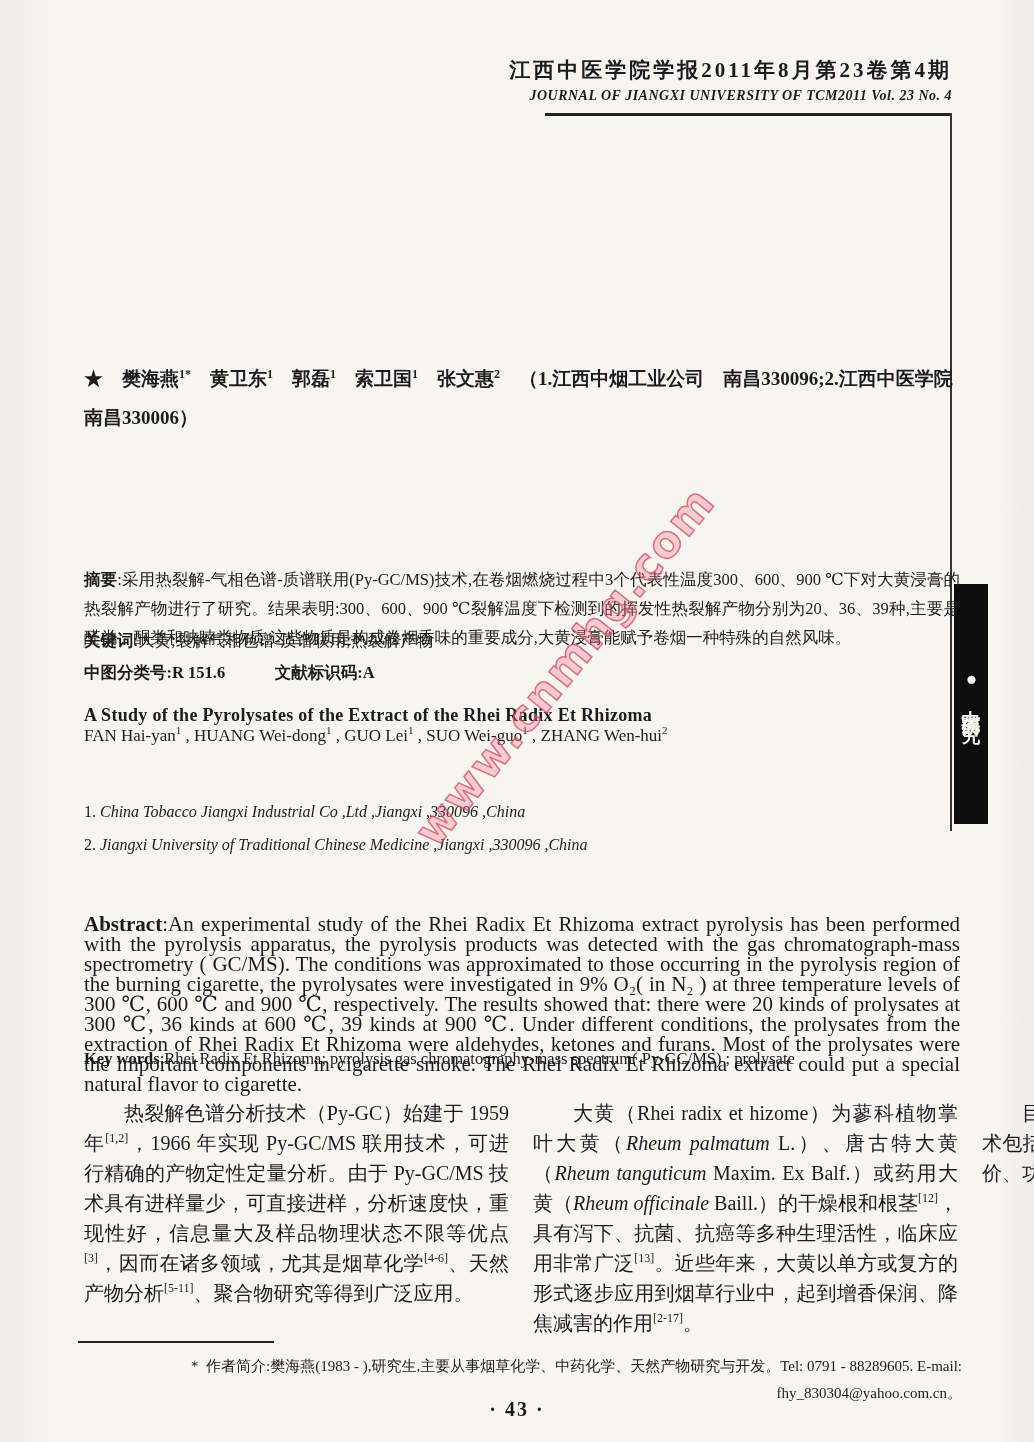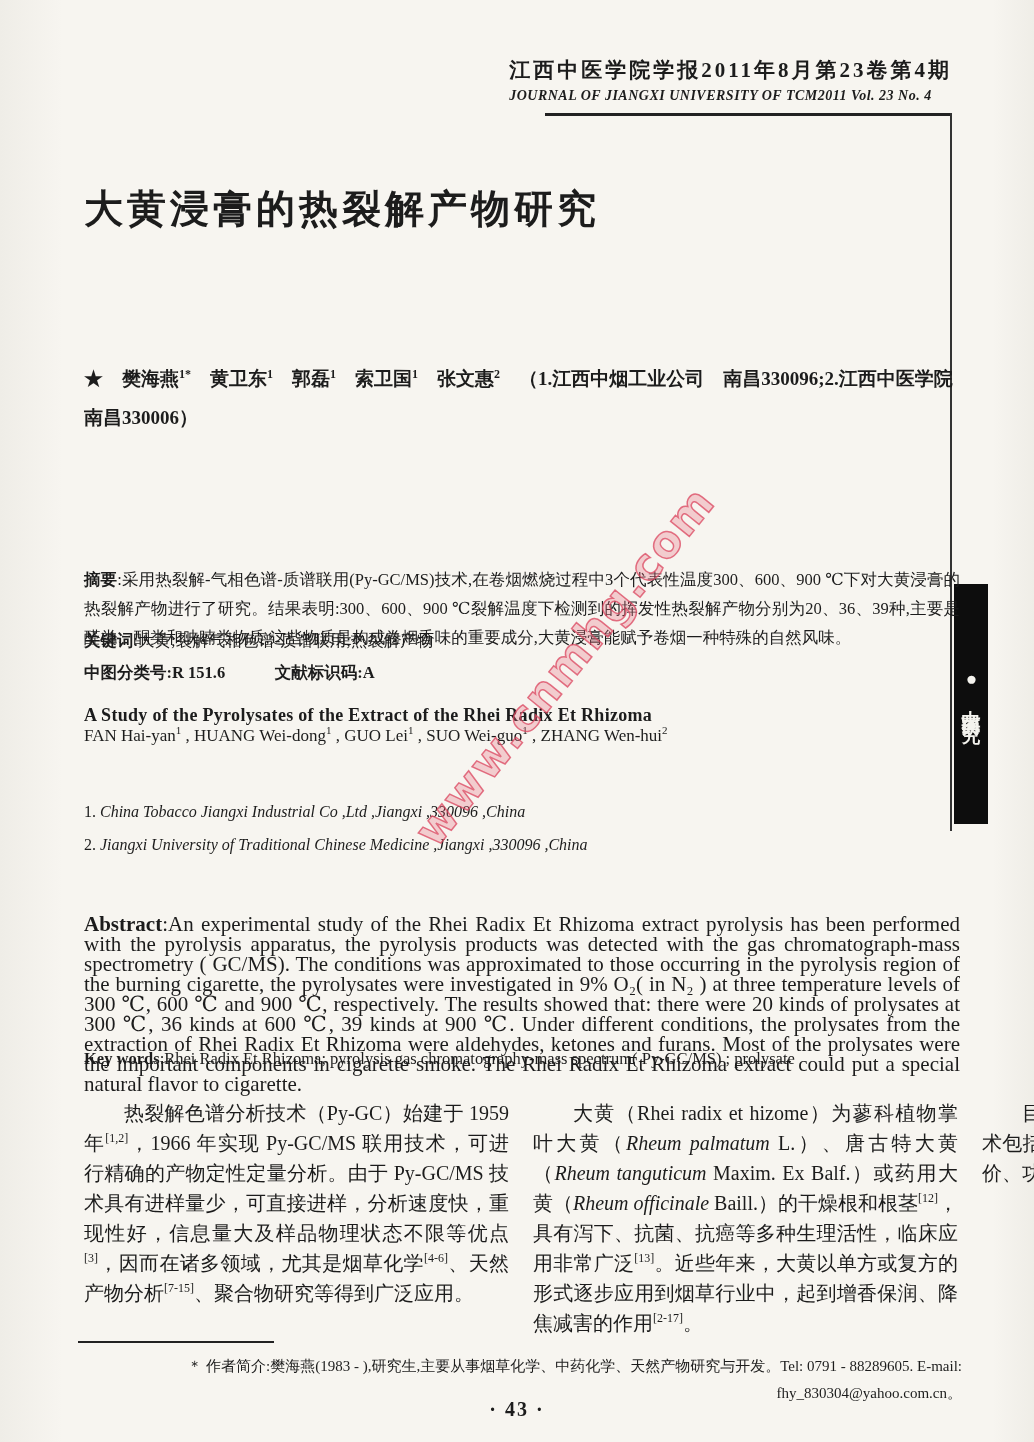--- a/index.html
+++ b/index.html
@@ -7,21 +7,21 @@
     position:relative;
     width:1034px;height:1442px;
     margin:0 auto;
     background:linear-gradient(90deg,#efede7 0%,#f7f5f0 6%,#f7f5f0 96%,#efede7 100%);
     color:#1c1c1c;
     font-family:"Liberation Serif","DejaVu Serif",serif;
     overflow:hidden;
   }
   .abs{position:absolute;}
   
-  .hdr{right:82px;top:56px;margin-left:40px;}
+  .hdr{right:82px;top:56px;text-align:right;margin-left:40px;}
   .hdr-cn{font-size:21px;font-weight:700;letter-spacing:3px;}
   .hdr-en{font-size:14px;font-weight:700;font-style:italic;margin-top:4px;letter-spacing:.5px;}
   .hdr-rule{left:545px;top:113px;width:407px;height:3px;background:#222;}
   .right-rule{left:950px;top:113px;width:2px;height:718px;background:#333;}
   
   .side-tab{left:954px;top:584px;width:34px;height:240px;background:#0d0d0d;
     display:flex;align-items:center;justify-content:center;}
   .side-tab span{writing-mode:vertical-rl;color:#f4f3ee;font-size:19px;letter-spacing:5px;font-weight:600;}
   
   .title-cn{left:84px;top:182px;font-size:39px;font-weight:700;letter-spacing:4px;}
@@ -67,41 +67,40 @@
     <div class="hdr-cn">江西中医学院学报2011年8月第23卷第4期</div>
     <div class="hdr-en">JOURNAL OF JIANGXI UNIVERSITY OF TCM2011 Vol. 23 No. 4</div>
   </div>
   <div class="abs hdr-rule"></div>
   <div class="abs right-rule"></div>
 
   <div class="abs side-tab">
     <span>●中药研究●</span>
   </div>
 
-  <div class="abs title-cn">大黄浸膏的热裂解产物研究</div>
 
   <div class="abs authors-cn">★　樊海燕<sup>1*</sup>　黄卫东<sup>1</sup>　郭磊<sup>1</sup>　索卫国<sup>1</sup>　张文惠<sup>2</sup>　（1.江西中烟工业公司　南昌330096;2.江西中医学院　南昌330006）</div>
 
   <div class="abs abstract-cn"><b>摘要</b>:采用热裂解-气相色谱-质谱联用(Py-GC/MS)技术,在卷烟燃烧过程中3个代表性温度300、600、900 ℃下对大黄浸膏的热裂解产物进行了研究。结果表明:300、600、900 ℃裂解温度下检测到的挥发性热裂解产物分别为20、36、39种,主要是醛类、酮类和呋喃类物质,这些物质是构成卷烟香味的重要成分,大黄浸膏能赋予卷烟一种特殊的自然风味。</div>
   <div class="abs keywords-cn"><b>关键词</b>:大黄;裂解气相色谱-质谱联用;热裂解产物</div>
   <div class="abs clc-line">中图分类号:R 151.6　　　文献标识码:A</div>
 
   <div class="abs title-en">A Study of the Pyrolysates of the Extract of the Rhei Radix Et Rhizoma</div>
   <div class="abs authors-en">FAN Hai-yan<sup>1</sup> , HUANG Wei-dong<sup>1</sup> , GUO Lei<sup>1</sup> , SUO Wei-guo<sup>1</sup> , ZHANG Wen-hui<sup>2</sup></div>
 
   <div class="abs affils">
     <div>1. <i>China Tobacco Jiangxi Industrial Co ,Ltd ,Jiangxi ,330096 ,China</i></div>
     <div>2. <i>Jiangxi University of Traditional Chinese Medicine ,Jiangxi ,330096 ,China</i></div>
   </div>
 
   <div class="abs abstract-en"><b>Abstract</b>:An experimental study of the Rhei Radix Et Rhizoma extract pyrolysis has been performed with the pyrolysis apparatus, the pyrolysis products was detected with the gas chromatograph-mass spectrometry ( GC/MS). The conditions was approximated to those occurring in the pyrolysis region of the burning cigarette, the pyrolysates were investigated in 9% O₂( in N₂ ) at three temperature levels of 300 ℃, 600 ℃ and 900 ℃, respectively. The results showed that: there were 20 kinds of prolysates at 300 ℃, 36 kinds at 600 ℃, 39 kinds at 900 ℃. Under different conditions, the prolysates from the extraction of Rhei Radix Et Rhizoma were aldehydes, ketones and furans. Most of the prolysates were the important components in cigarette smoke. The Rhei Radix Et Rhizoma extract could put a special natural flavor to cigarette.</div>
   <div class="abs keywords-en"><b>Key words</b>:Rhei Radix Et Rhizoma; pyrolysis gas chromatography-mass spectrum( Py-GC/MS) ; prolysate</div>
 
   <div class="abs body-cols">
-    <p>热裂解色谱分析技术（Py-GC）始建于 1959 年<sup>[1,2]</sup>，1966 年实现 Py-GC/MS 联用技术，可进行精确的产物定性定量分析。由于 Py-GC/MS 技术具有进样量少，可直接进样，分析速度快，重现性好，信息量大及样品物理状态不限等优点<sup>[3]</sup>，因而在诸多领域，尤其是烟草化学<sup>[4-6]</sup>、天然产物分析<sup>[7-15]</sup>、聚合物研究等得到广泛应用。</p>
+    <p>热裂解色谱分析技术（Py-GC）始建于 1959 年<sup>[1,2]</sup>，1966 年实现 Py-GC/MS 联用技术，可进行精确的产物定性定量分析。由于 Py-GC/MS 技术具有进样量少，可直接进样，分析速度快，重现性好，信息量大及样品物理状态不限等优点<sup>[3]</sup>，因而在诸多领域，尤其是烟草化学<sup>[4-6]</sup>、天然产物分析<sup>[5-11]</sup>、聚合物研究等得到广泛应用。</p>
     <p>大黄（Rhei radix et hizome）为蓼科植物掌叶大黄（<i>Rheum palmatum</i> L.）、唐古特大黄（<i>Rheum tanguticum</i> Maxim. Ex Balf.）或药用大黄（<i>Rheum officinale</i> Baill.）的干燥根和根茎<sup>[12]</sup>，具有泻下、抗菌、抗癌等多种生理活性，临床应用非常广泛<sup>[13]</sup>。近些年来，大黄以单方或复方的形式逐步应用到烟草行业中，起到增香保润、降焦减害的作用<sup>[2-17]</sup>。</p>
     <p>目前研发含中草药的中式低害卷烟的关键技术包括处方的遴选、感官评吸、安全性毒理学评价、功</p>
   </div>
 
   <div class="abs foot-rule"></div>
   <div class="abs footnote">＊ 作者简介:樊海燕(1983 - ),研究生,主要从事烟草化学、中药化学、天然产物研究与开发。Tel: 0791 - 88289605. E-mail: fhy_830304@yahoo.com.cn。</div>
 
   <div class="abs page-num">· 43 ·</div>
 
   <div class="abs watermark">www.cnmhg.com</div>

